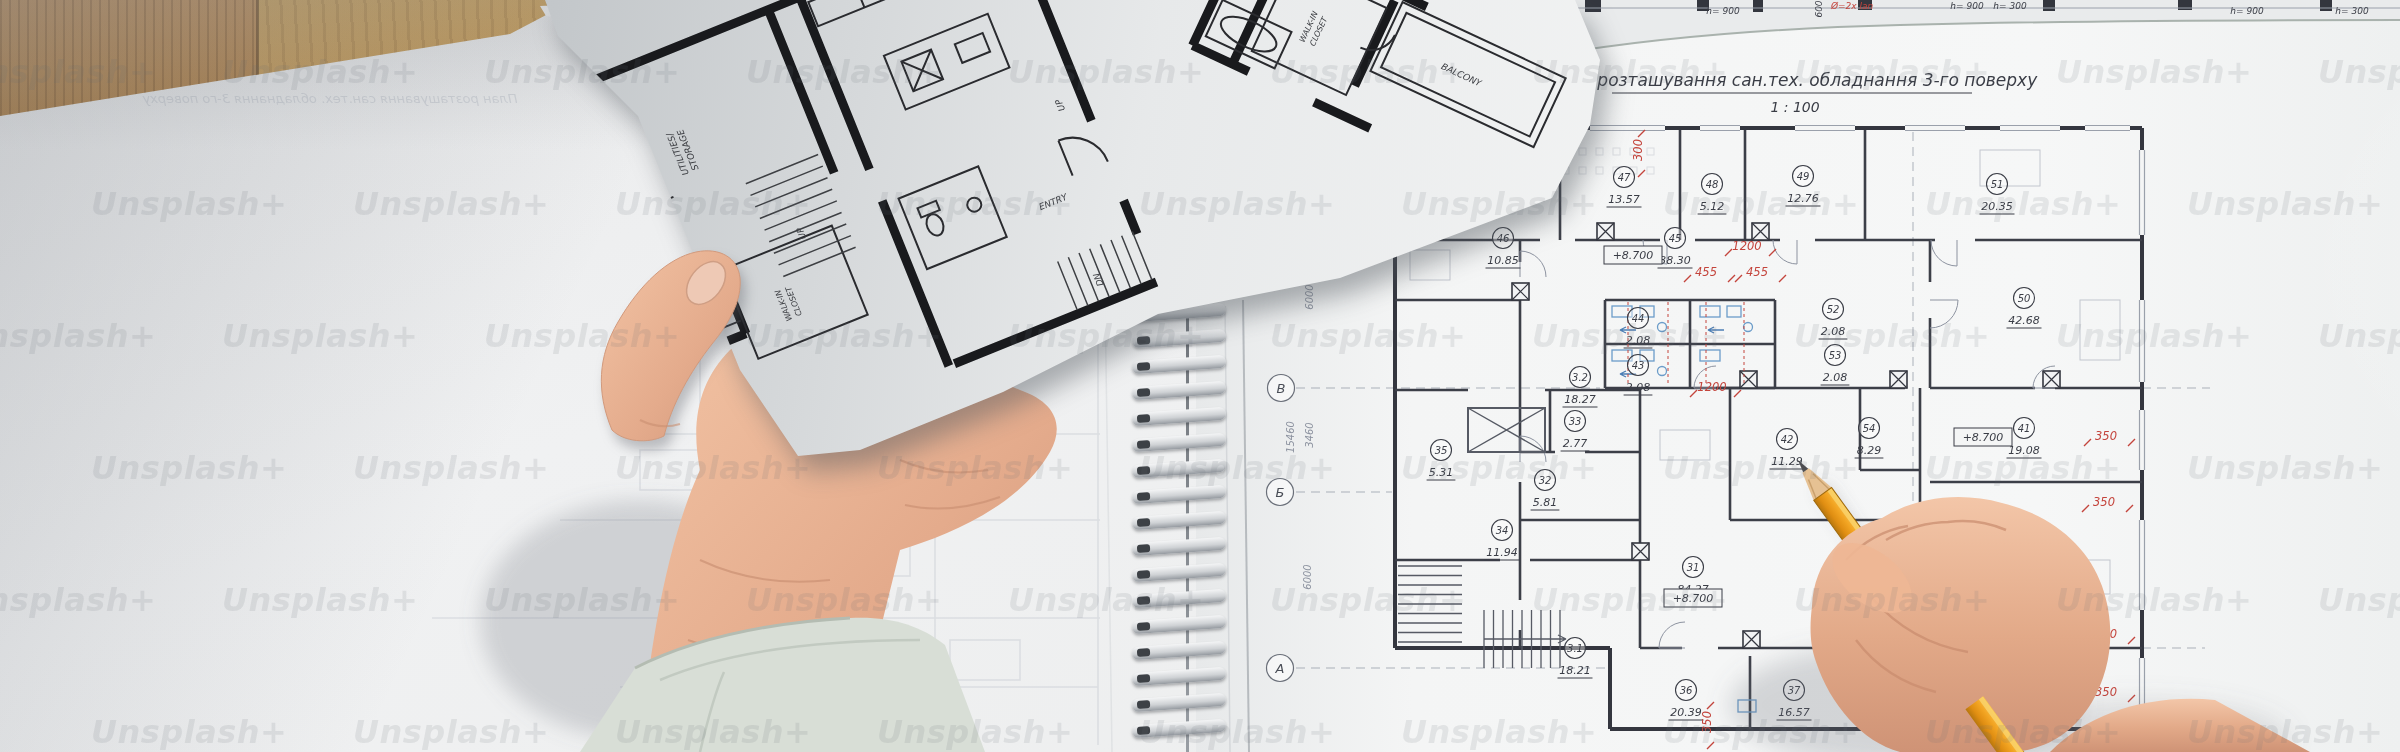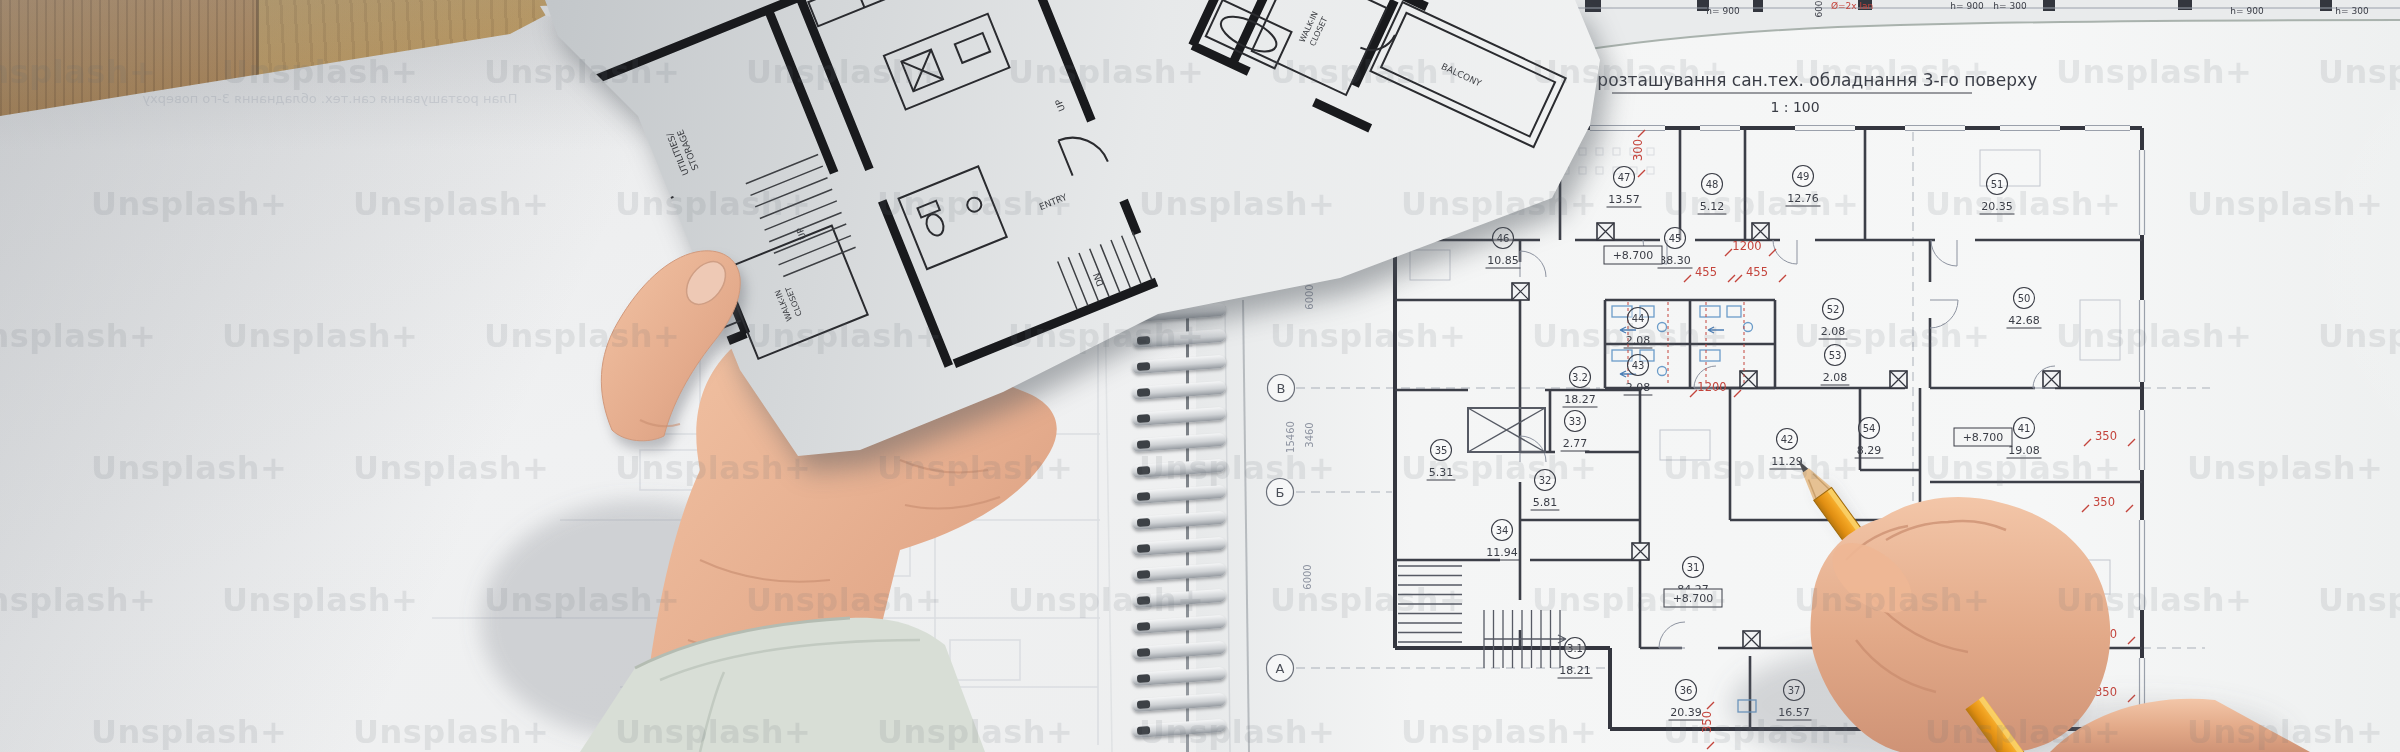--- a/index.html
+++ b/index.html
@@ -1,17 +1,17 @@
 <!DOCTYPE html>
 <html><head>
 <meta charset="utf-8">
 <style>
   html,body{margin:0;padding:0;background:#222;}
   .scene{position:relative;width:2400px;height:752px;overflow:hidden;
-         font-family:"DejaVu Sans","Liberation Sans",sans-serif;background:#ecedee;}
+         font-family:"DejaVu Sans","Liberation Sans",sans-serif;background:#ecedee;font-style:italic;}
   .layer{position:absolute;inset:0;}
   .base{background:linear-gradient(160deg,#e9eaeb,#f0f1f2 40%,#eceded);}
   
   .wood{clip-path:polygon(0 0,960px 0,952px 10px,548px 14px,510px 34px,0 116px);}
   .plank{position:absolute;top:0;height:130px;}
   .plank1{left:0;width:258px;background:linear-gradient(180deg,#c0905a,#a87a40);
     background-image:repeating-linear-gradient(90deg,rgba(70,40,12,.22) 0 2px,rgba(0,0,0,0) 2px 9px),linear-gradient(180deg,#c0905a,#a87a40);}
   .plank2{left:258px;width:504px;background-image:repeating-linear-gradient(87deg,rgba(90,55,18,.14) 0 3px,rgba(0,0,0,0) 3px 14px),linear-gradient(175deg,#cda45f,#b98c4b);}
   .plank3{left:762px;width:198px;background-image:repeating-linear-gradient(25deg,rgba(120,70,10,.18) 0 3px,rgba(0,0,0,0) 3px 10px),linear-gradient(180deg,#d09b3c,#bf8a33);}
   .seam{position:absolute;top:0;height:130px;width:3px;background:rgba(60,35,10,.45);}

